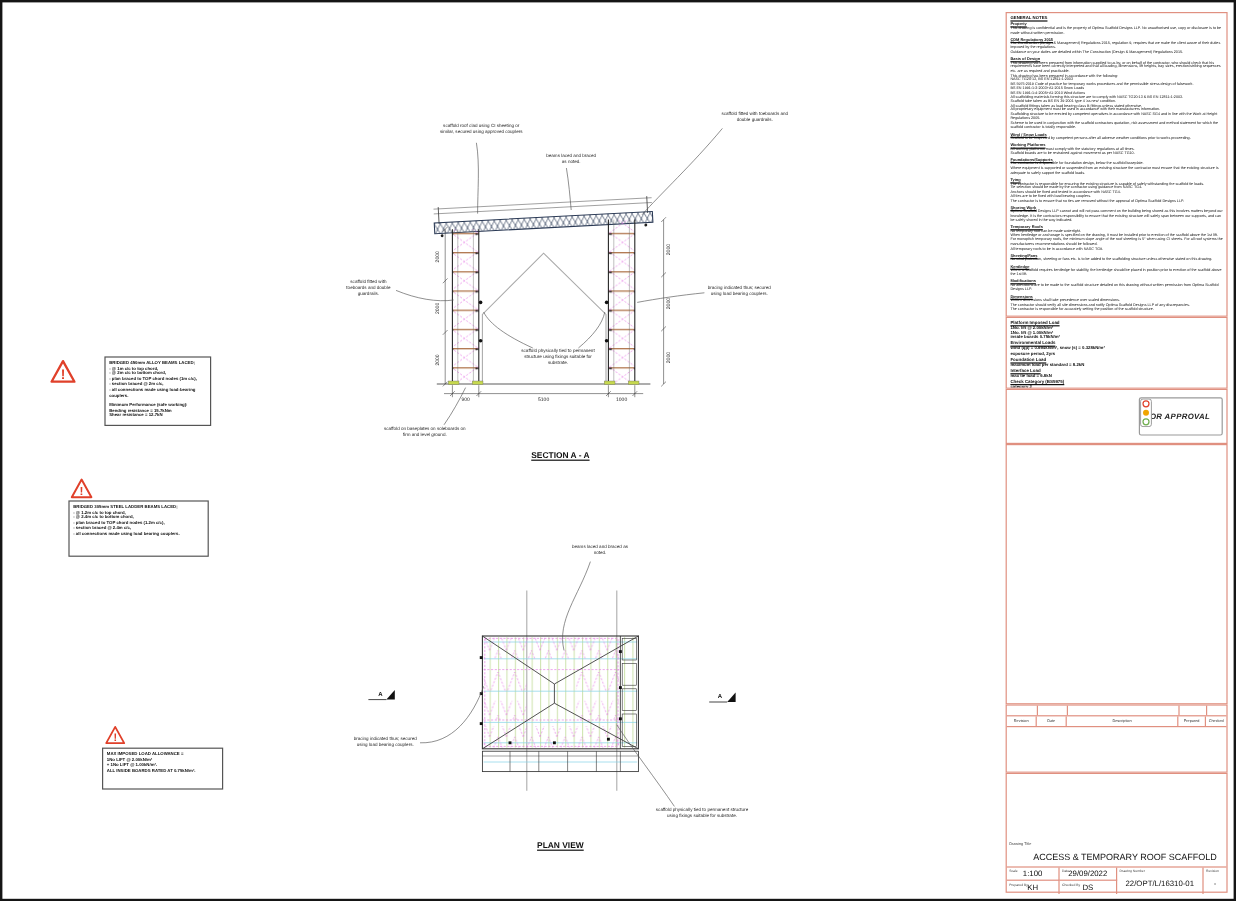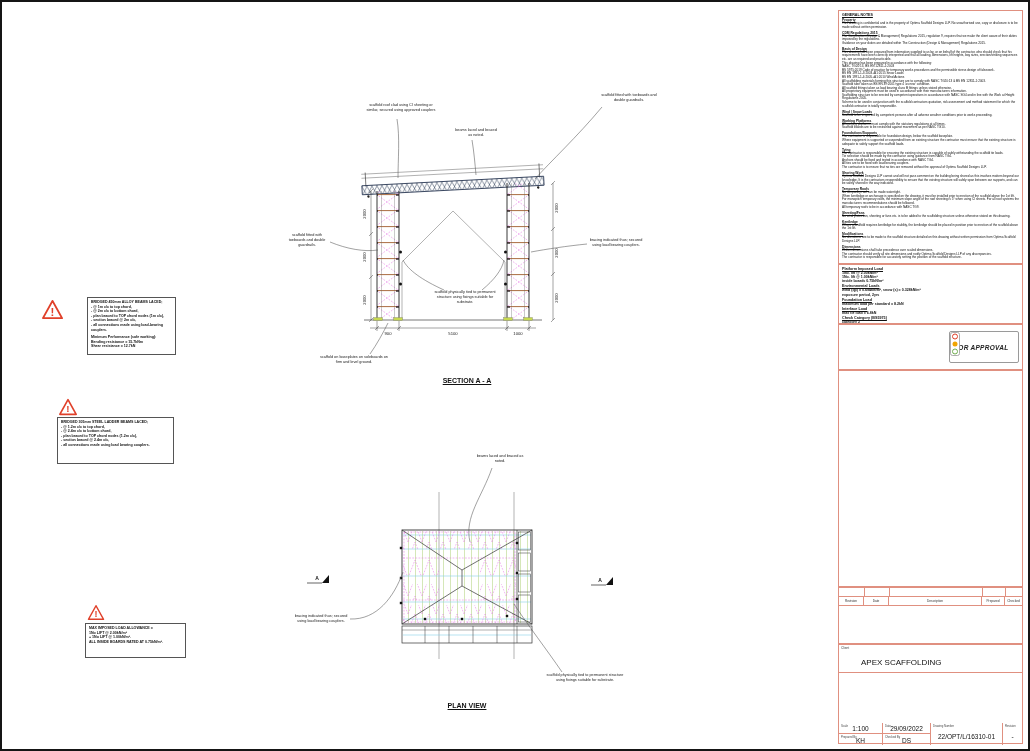--- a/index.html
+++ b/index.html
@@ -443,23 +443,23 @@
       <div class="rev-head" style="left:0;right:0;top:8px;">
         <div class="rev-cell" style="width:25px;">Revision</div>
         <div class="rev-cell" style="width:25px;">Date</div>
         <div class="rev-cell" style="width:93px;">Description</div>
         <div class="rev-cell" style="width:23px;">Prepared</div>
         <div class="rev-cell" style="flex:1;">Checked</div>
       </div>
     </div>
 
     <div class="panel-box" style="left:0;top:634px;right:0;height:100px;">
-      <div class="tb-row" style="top:0;height:28px;">
-        <span class="tb-label">Client</span>
-        <span class="tb-value">APEX SCAFFOLDING</span>
+      <div class="tb-row" style="top:55px;height:23px;">
+        <span class="tb-label">Drawing Title</span>
+        <span class="tb-value" style="bottom:3px;font-size:7.5px;">ACCESS &amp; TEMPORARY ROOF SCAFFOLD</span>
       </div>
       <div class="tb-cell" style="left:0;top:78px;width:44px;height:11px;">
         <span class="tb-label" style="font-size:2.8px;">Scale</span>
         <span class="tb-cell-value">1:100</span>
       </div>
       <div class="tb-cell" style="left:44px;top:78px;width:48px;height:11px;">
         <span class="tb-label" style="font-size:2.8px;">Date</span>
         <span class="tb-cell-value">29/09/2022</span>
       </div>
       <div class="tb-cell" style="left:0;top:89px;width:44px;height:11px;border-bottom:none;">

